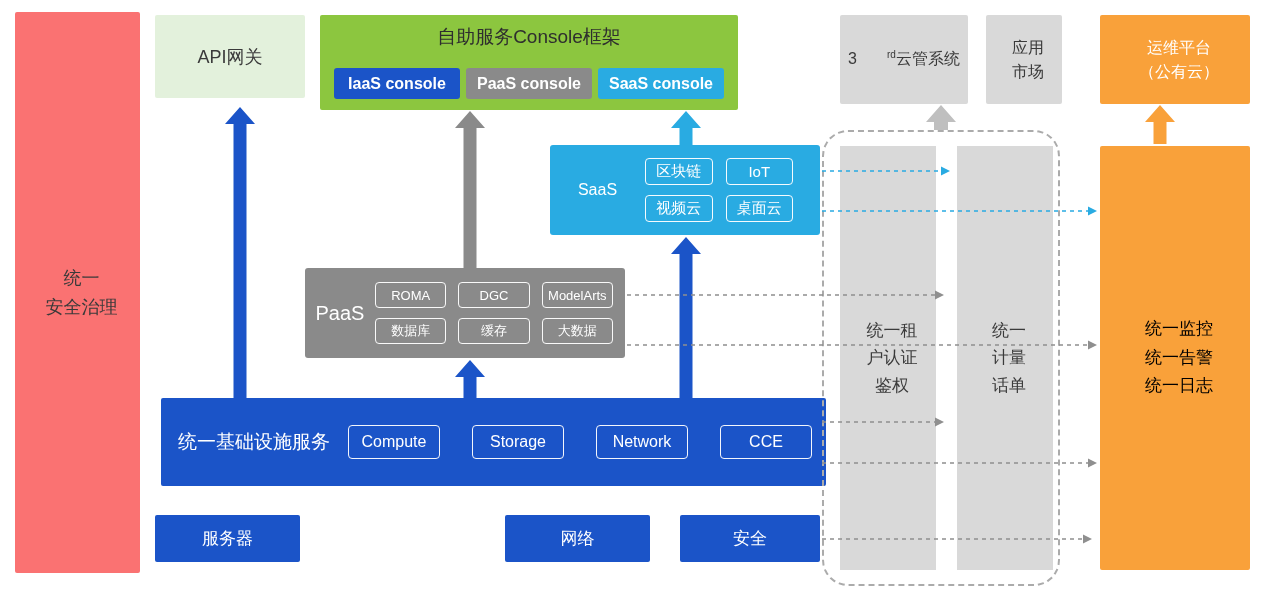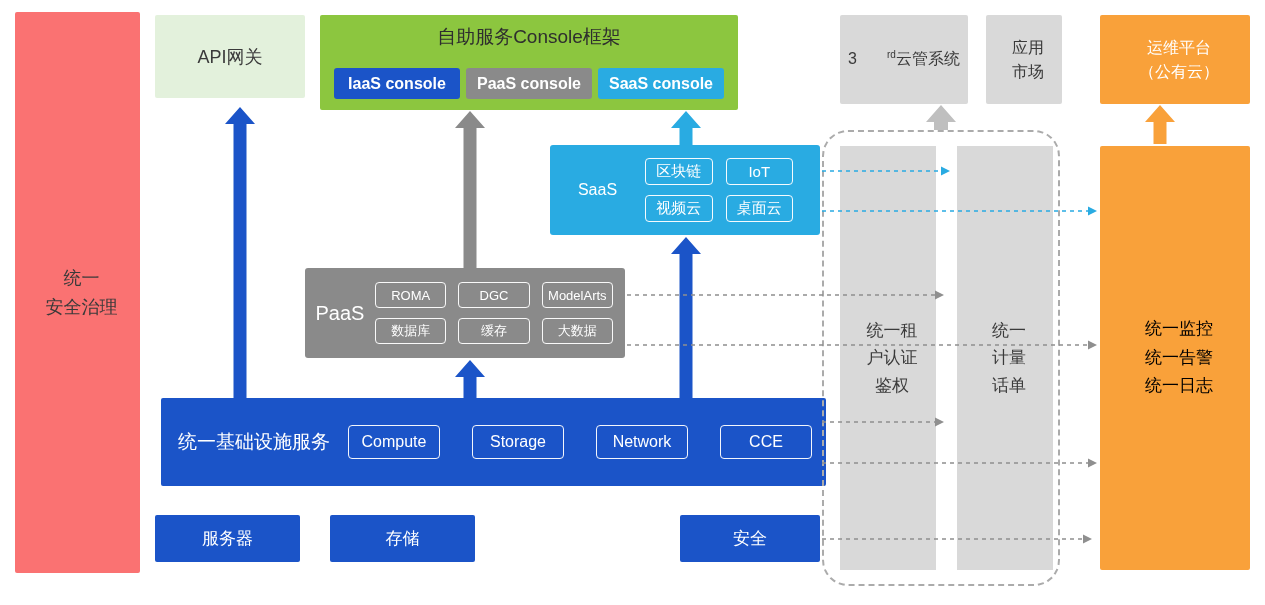--- a/index.html
+++ b/index.html
@@ -143,22 +143,22 @@
       <div class="white-chip nowrap">Compute</div>
       <div class="white-chip nowrap">Storage</div>
       <div class="white-chip nowrap">Network</div>
       <div class="white-chip nowrap">CCE</div>
     </div>
   </div>
 
   <div class="abs center hw-box hw-server">
     <span class="nowrap">服务器</span>
   </div>
-  <div class="abs center hw-box hw-storage">
-    <span class="nowrap">存储</span>
+  <div class="abs center hw-box hw-network">
+    <span class="nowrap">网络</span>
   </div>
   <div class="abs center hw-box hw-security">
     <span class="nowrap">安全</span>
   </div>
 
   <div class="abs dashed-group"></div>
   <div class="abs center col gray-pillar auth-pillar">
     <div class="nowrap">统一租</div>
     <div class="nowrap">户认证</div>
     <div class="nowrap">鉴权</div>

